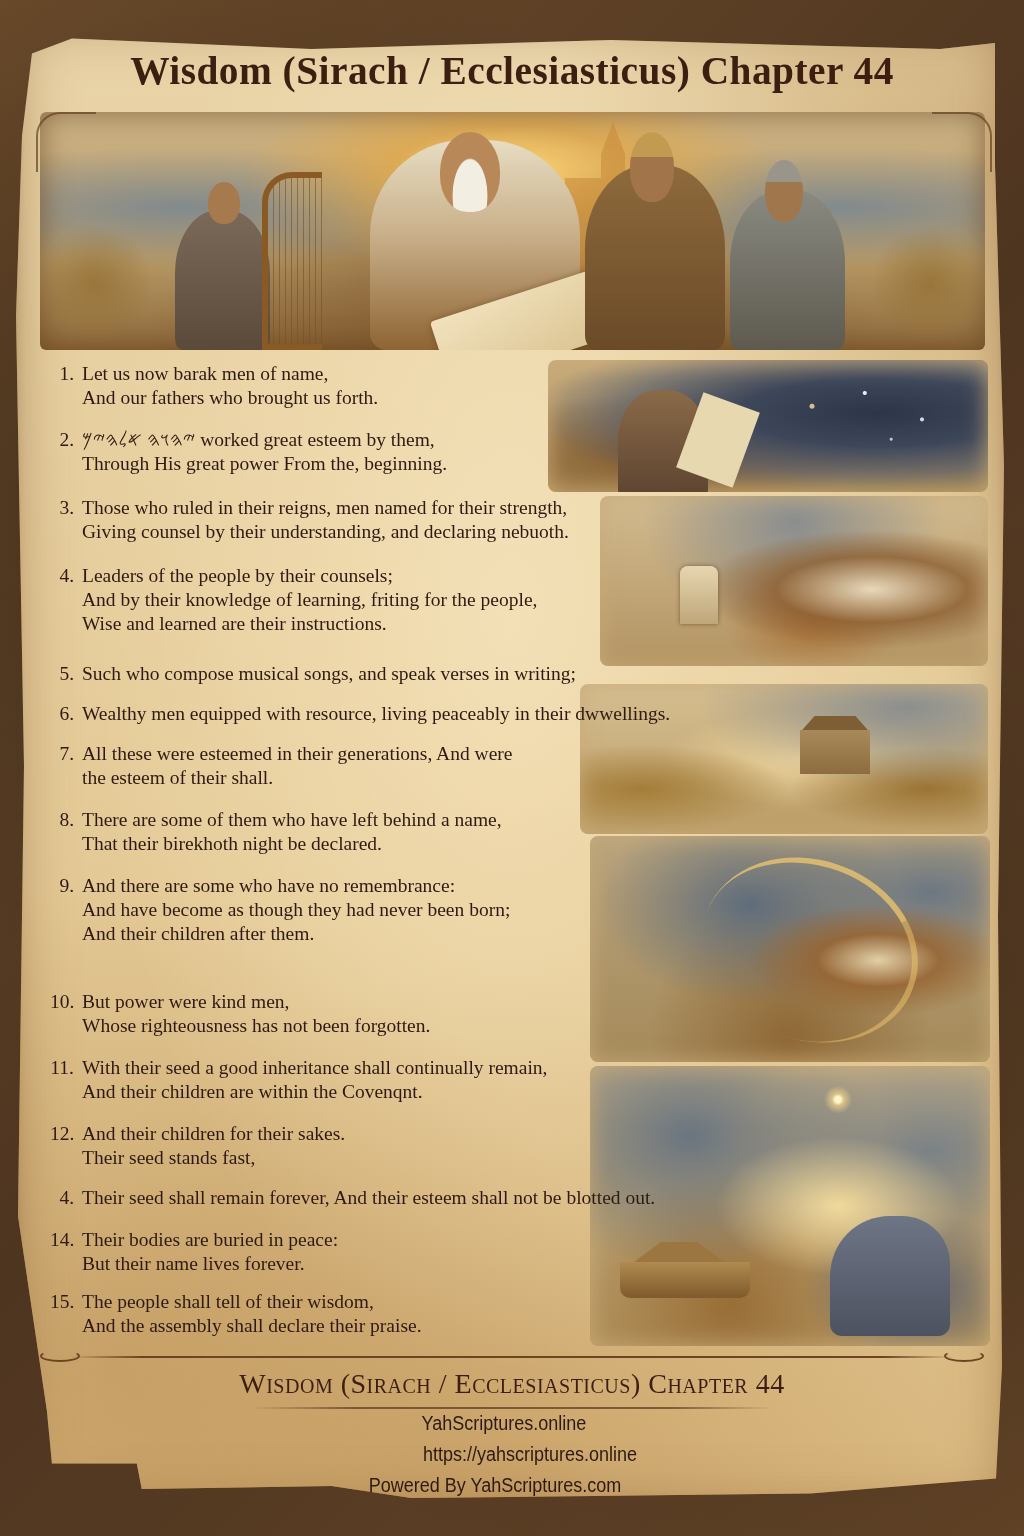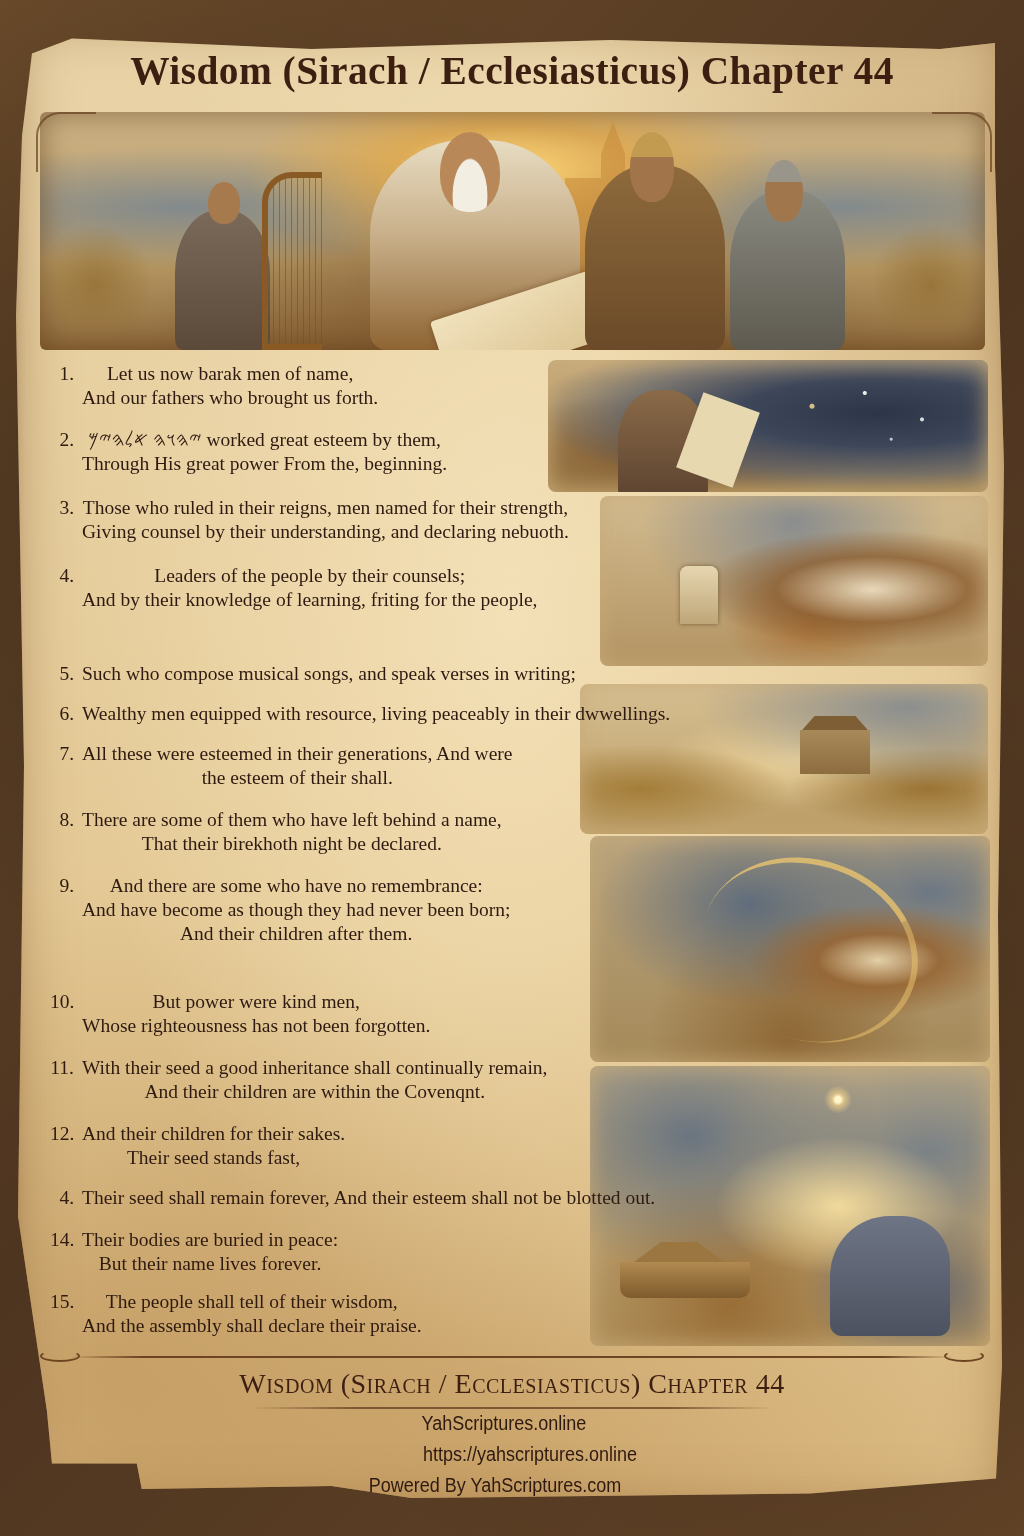--- a/index.html
+++ b/index.html
@@ -62,21 +62,21 @@
     border: 6px solid #8a5a25; border-right: none; border-radius: 30px 0 0 0;
     background: repeating-linear-gradient(90deg, transparent 0 5px, rgba(120,80,30,0.6) 5px 6px);
   }
   .tower { position: absolute; background: rgba(200,140,60,0.6); }
 
   
   .verses { position: absolute; left: 50px; top: 362px; width: 770px; }
   .verse { position: absolute; left: 0; color: #2e1a10; font-family: "Liberation Serif", serif; font-size: 19.5px; line-height: 24px; }
   .verse .num { position: absolute; left: 0; width: 24px; text-align: right; }
   .verse .lines { position: absolute; left: 32px; white-space: nowrap; }
-  .verse .line { display: block; text-align: center; }
+  .verse .line { display: block; }
 
   
   .ill { position: absolute; border-radius: 8px; overflow: hidden; box-shadow: inset 0 0 22px rgba(200,170,120,0.9); }
   .ill-1 {
     left: 548px; top: 360px; width: 440px; height: 132px;
     background:
       radial-gradient(circle at 60% 35%, rgba(255,220,150,0.8) 0 2px, transparent 3px),
       radial-gradient(circle at 72% 25%, rgba(255,255,255,0.9) 0 1.5px, transparent 2.5px),
       radial-gradient(circle at 85% 45%, rgba(255,255,255,0.8) 0 1.5px, transparent 2.5px),
       radial-gradient(circle at 78% 60%, rgba(255,255,255,0.7) 0 1px, transparent 2px),
@@ -210,20 +210,21 @@
     <span class="lines">
         <span class="line">Those who ruled in their reigns, men named for their strength,</span>
         <span class="line">Giving counsel by their understanding, and declaring nebuoth.</span>
       </span>
   </div>
   <div class="verse" style="top:202px;">
     <span class="num">4.</span>
     <span class="lines">
         <span class="line">Leaders of the people by their counsels;</span>
         <span class="line">And by their knowledge of learning, friting for the people,</span>
+        <span class="line">Wise and learned are their instructions.</span>
       </span>
   </div>
   <div class="verse" style="top:300px;">
     <span class="num">5.</span>
     <span class="lines">
         <span class="line">Such who compose musical songs, and speak verses in writing;</span>
       </span>
   </div>
   <div class="verse" style="top:340px;">
     <span class="num">6.</span>

